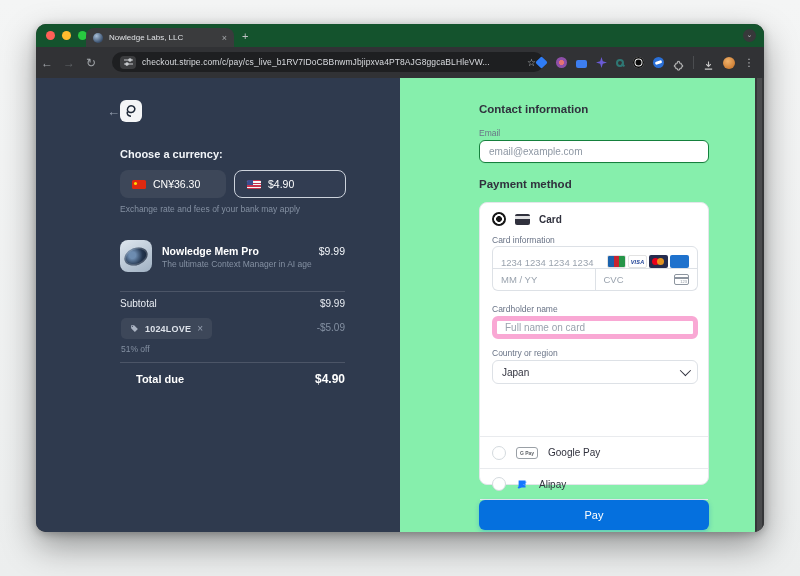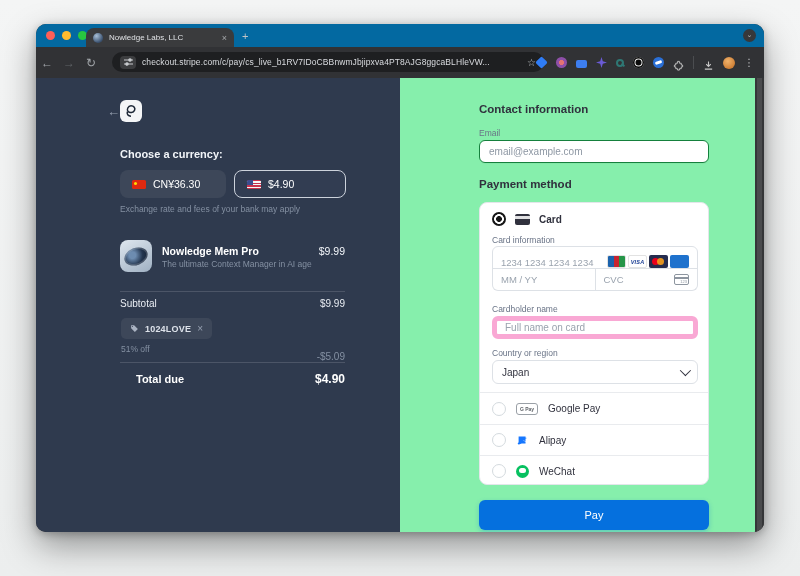--- a/index.html
+++ b/index.html
@@ -3,21 +3,21 @@
 <meta charset="utf-8">
 <style>
   * { margin:0; padding:0; box-sizing:border-box; font-family:"Liberation Sans", sans-serif; }
   html,body { width:800px; height:576px; }
   body { background:linear-gradient(180deg,#f4f5f5 0%, #eceeee 100%); position:relative; overflow:hidden; }
 
   .win { position:absolute; left:36px; top:24px; width:728px; height:508px; border-radius:10px;
          overflow:hidden; box-shadow:0 14px 34px rgba(0,0,0,.38), 0 2px 8px rgba(0,0,0,.25); background:#2e2f31; }
 
   
-  .tabstrip { position:absolute; left:0; top:0; right:0; height:23px; background:#0369a1; }
+  .tabstrip { position:absolute; left:0; top:0; right:0; height:23px; background:#14532d; }
   .lights { position:absolute; left:10px; top:7px; display:flex; gap:7px; }
   .light { width:9px; height:9px; border-radius:50%; }
   .light.r { background:#ff5f57; } .light.y { background:#febc2e; } .light.g { background:#28c840; }
   .tab { position:absolute; left:50px; top:4px; width:148px; height:19px; background:#3a3b3d;
          border-radius:8px 8px 0 0; display:flex; align-items:center; padding:0 7px; gap:6px; }
   .favicon { width:10px; height:10px; border-radius:50%; background:radial-gradient(circle at 35% 30%, #a9c0d8, #3a516f 70%); flex:none; }
   .tab-title { font-size:8px; color:#dfe1e4; white-space:nowrap; overflow:hidden; flex:1; }
   .tab-close { font-size:9px; color:#a6a8ab; }
   .newtab { position:absolute; left:206px; top:6px; font-size:11px; color:#c2c4c7; }
   .ts-chevron { position:absolute; right:8px; top:5px; width:13px; height:13px; border-radius:50%;
@@ -77,21 +77,21 @@
   .prod-name { position:absolute; left:126px; top:167px; color:#ffffff; font-size:10.5px; font-weight:bold; }
   .prod-desc { position:absolute; left:126px; top:181px; color:#8490a2; font-size:8.5px; }
   .prod-price { position:absolute; right:55px; top:167px; color:#f2f5f9; font-size:10.5px; }
   .hr-l { position:absolute; left:84px; right:55px; height:1px; background:rgba(255,255,255,.14); }
   .sub-label { position:absolute; left:84px; top:220px; color:#e8ecf2; font-size:10px; }
   .sub-value { position:absolute; right:55px; top:220px; color:#e8ecf2; font-size:10px; }
   .coupon { position:absolute; left:85px; top:240px; height:21px; background:#3d4759; border-radius:5px;
             display:flex; align-items:center; gap:6px; padding:0 9px; }
   .coupon-code { color:#dde2ea; font-size:9px; font-weight:bold; letter-spacing:.2px; }
   .coupon-x { color:#96a0b1; font-size:10px; }
-  .discount { position:absolute; right:55px; top:244px; color:#8490a2; font-size:10px;margin-top:29px; }
+  .discount { position:absolute; right:55px; top:244px; color:#8490a2; font-size:10px; }
   .pct-off { position:absolute; left:85px; top:266px; color:#8490a2; font-size:8.5px; }
   .total-label { position:absolute; left:100px; top:295px; color:#ffffff; font-size:11px; font-weight:bold; }
   .total-value { position:absolute; right:55px; top:294px; color:#ffffff; font-size:12px; font-weight:bold; }
 
   
   .h-section { position:absolute; left:79px; color:#30313d; font-size:11.5px; font-weight:bold; }
   .lbl { position:absolute; left:79px; color:#697386; font-size:8.5px; }
   .inp { position:absolute; left:79px; width:230px; height:23px; border:1px solid #15803d; border-radius:6px;
          background:#fff; font-size:10px; color:#30313d; padding:0 9px; box-shadow:0 1px 1px rgba(0,0,0,.03); }
   .inp::placeholder { color:#8d97a3; }
@@ -126,21 +126,21 @@
   .cvc-icon::after { content:"123"; position:absolute; right:1px; bottom:0; font-size:4px; color:#8d959f; }
   .inp2 { position:absolute; left:12px; width:206px; height:23px; border:5px solid #f9a8d4; border-radius:6px;
           background:#fff; font-size:10px; padding:0 8px; color:#30313d; }
   .inp2::placeholder { color:#9aa3ae; }
   .select { position:absolute; left:12px; top:157px; width:206px; height:24px; border:1px solid #dde1e6;
             border-radius:6px; display:flex; align-items:center; justify-content:space-between; padding:0 9px; }
   .select .val { font-size:10px; color:#30313d; }
   .chev { width:8px; height:8px; border-right:1.5px solid #30313d; border-bottom:1.5px solid #30313d;
           transform:rotate(45deg) translateY(-2px); }
   .pm-row { position:absolute; left:0; width:100%; height:32px; border-top:1px solid #e9ebee;
-            display:flex; align-items:center; gap:10px; padding:0 12px; }
+            display:flex; align-items:center; gap:10px; padding:0 12px;margin-top:44px; }
   .gpay-badge { width:22px; height:12px; border:1px solid #9aa0a6; border-radius:3px; color:#5f6368;
                 font-size:5px; text-align:center; line-height:11px; font-weight:bold; flex:none; }
   .wechat-ic { width:13px; height:13px; border-radius:50%; background:#07c160; position:relative; flex:none; }
   .wechat-ic::after { content:""; position:absolute; left:3px; top:3.5px; width:7px; height:5px; background:#fff; border-radius:2.5px; }
   .pay-btn { position:absolute; left:79px; top:422px; width:230px; height:30px; background:#0570de;
              border:none; border-radius:6px; color:#fff; font-size:11px; display:flex; align-items:center;
              justify-content:center; box-shadow:0 2px 5px rgba(5,112,222,.3); }
 </style>
 </head>
 <body>

